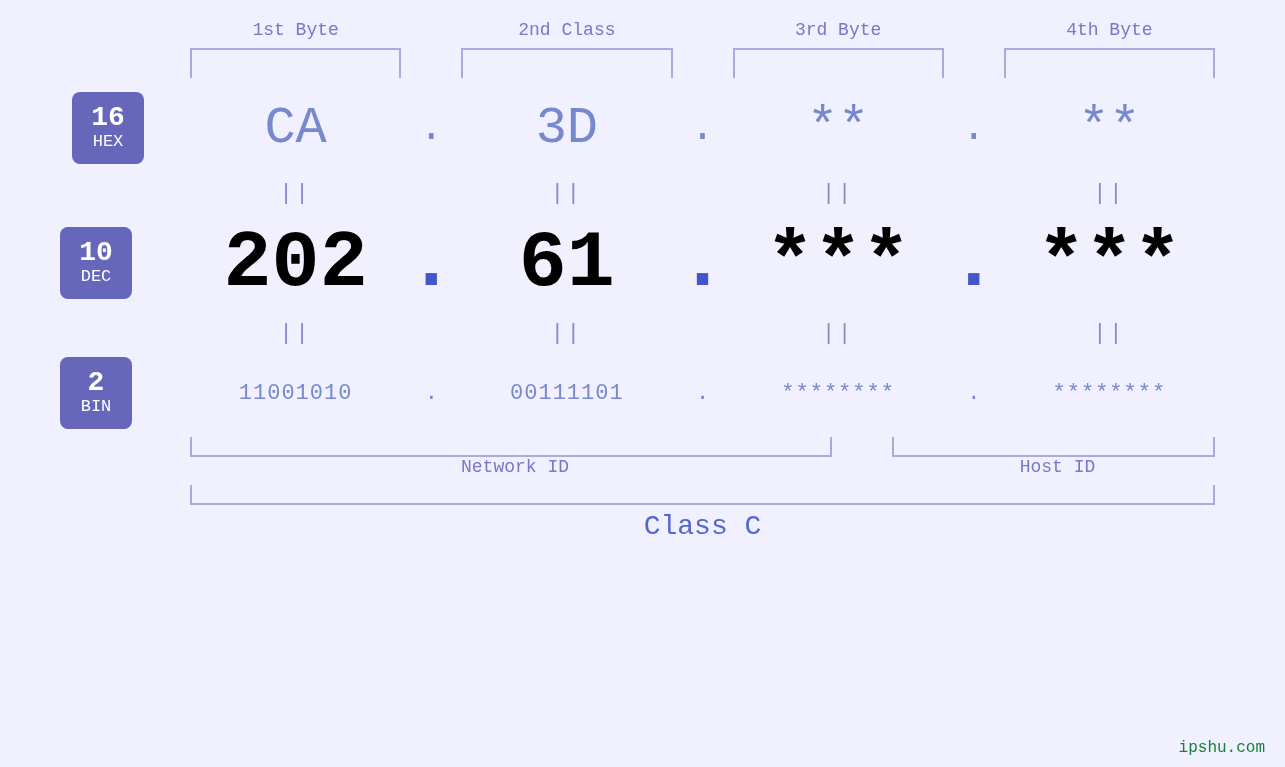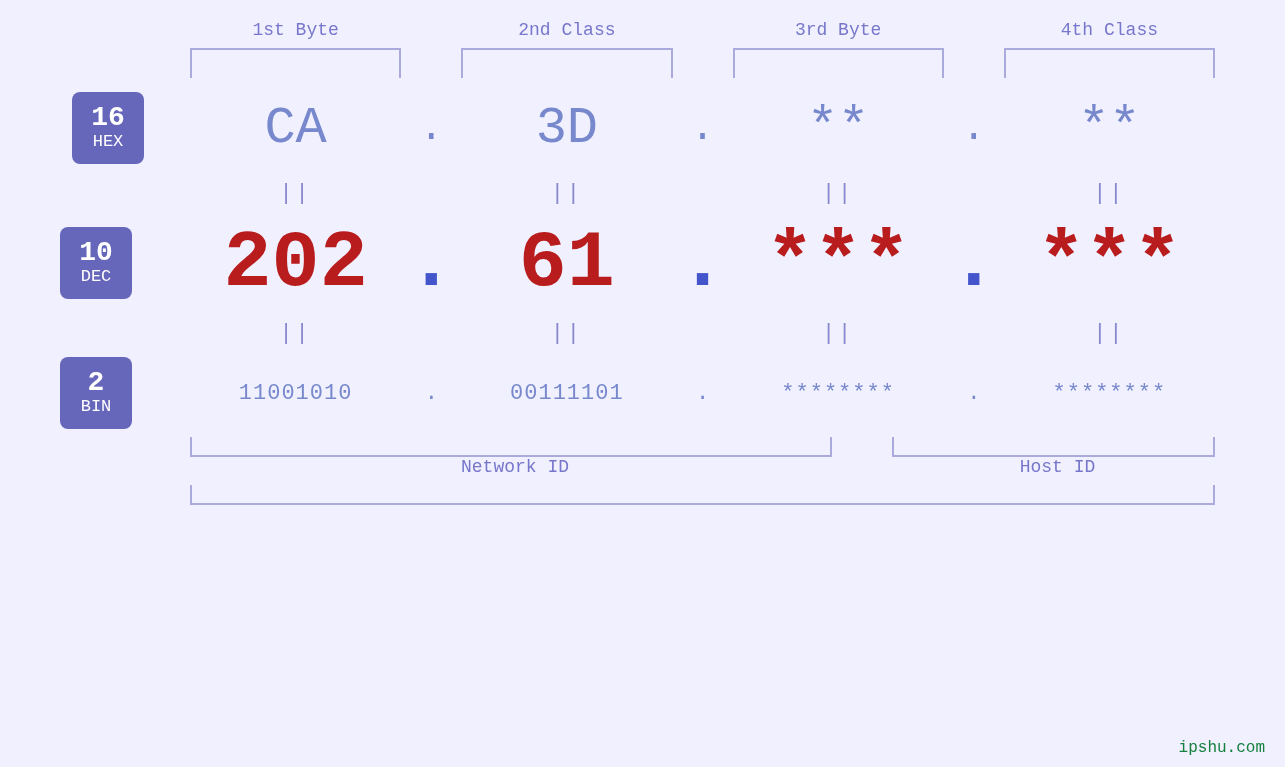--- a/index.html
+++ b/index.html
@@ -64,21 +64,21 @@
     }
 
     .byte-cell.hex-val {
       font-size: 52px;
       color: #7788cc;
     }
 
     .byte-cell.dec-val {
       font-size: 80px;
       font-weight: bold;
-      color: #b91c1c;
+      color: #000000;
     }
 
     .byte-cell.bin-val {
       font-size: 22px;
       color: #7788cc;
       letter-spacing: 1px;
     }
 
     .dot-cell {
       width: 40px;
@@ -147,21 +147,21 @@
 
 <div class="main-container">
 
   <div class="full-row" style="margin-bottom:8px; padding-left:120px;">
     <div class="byte-header" style="flex:1; text-align:center;">1st Byte</div>
     <div style="width:40px; flex-shrink:0;"></div>
     <div class="byte-header" style="flex:1; text-align:center;">2nd Class</div>
     <div style="width:40px; flex-shrink:0;"></div>
     <div class="byte-header" style="flex:1; text-align:center;">3rd Byte</div>
     <div style="width:40px; flex-shrink:0;"></div>
-    <div class="byte-header" style="flex:1; text-align:center;">4th Class</div>
+    <div class="byte-header" style="flex:1; text-align:center;">4th Byte</div>
   </div>
 
   <div class="full-row" style="padding-left:120px; height:30px;">
     <div style="flex:1; border-top:2px solid #aaaadd; border-left:2px solid #aaaadd; border-right:2px solid #aaaadd; height:100%; margin:0 10px;"></div>
     <div style="width:40px; flex-shrink:0;"></div>
     <div style="flex:1; border-top:2px solid #aaaadd; border-left:2px solid #aaaadd; border-right:2px solid #aaaadd; height:100%; margin:0 10px;"></div>
     <div style="width:40px; flex-shrink:0;"></div>
     <div style="flex:1; border-top:2px solid #aaaadd; border-left:2px solid #aaaadd; border-right:2px solid #aaaadd; height:100%; margin:0 10px;"></div>
     <div style="width:40px; flex-shrink:0;"></div>
     <div style="flex:1; border-top:2px solid #aaaadd; border-left:2px solid #aaaadd; border-right:2px solid #aaaadd; height:100%; margin:0 10px;"></div>
@@ -254,16 +254,21 @@
     <div style="width:40px; flex-shrink:0;"></div>
     <div style="flex:1; text-align:center;">
       <span class="host-label">Host ID</span>
     </div>
   </div>
 
   <div class="full-row" style="padding-left:120px; height:20px; margin-top:8px;">
     <div style="width:100%; border-bottom:2px solid #aaaadd; border-left:2px solid #aaaadd; border-right:2px solid #aaaadd; height:100%; margin:0 10px;"></div>
   </div>
 
+  <div class="full-row" style="padding-left:120px; margin-top:6px; justify-content:center;">
+    <div style="flex:1; text-align:center;">
+      <span class="class-row">Class C</span>
+    </div>
+  </div>
 
 </div>
 
 <div class="watermark">ipshu.com</div>
 
 </body></html>

